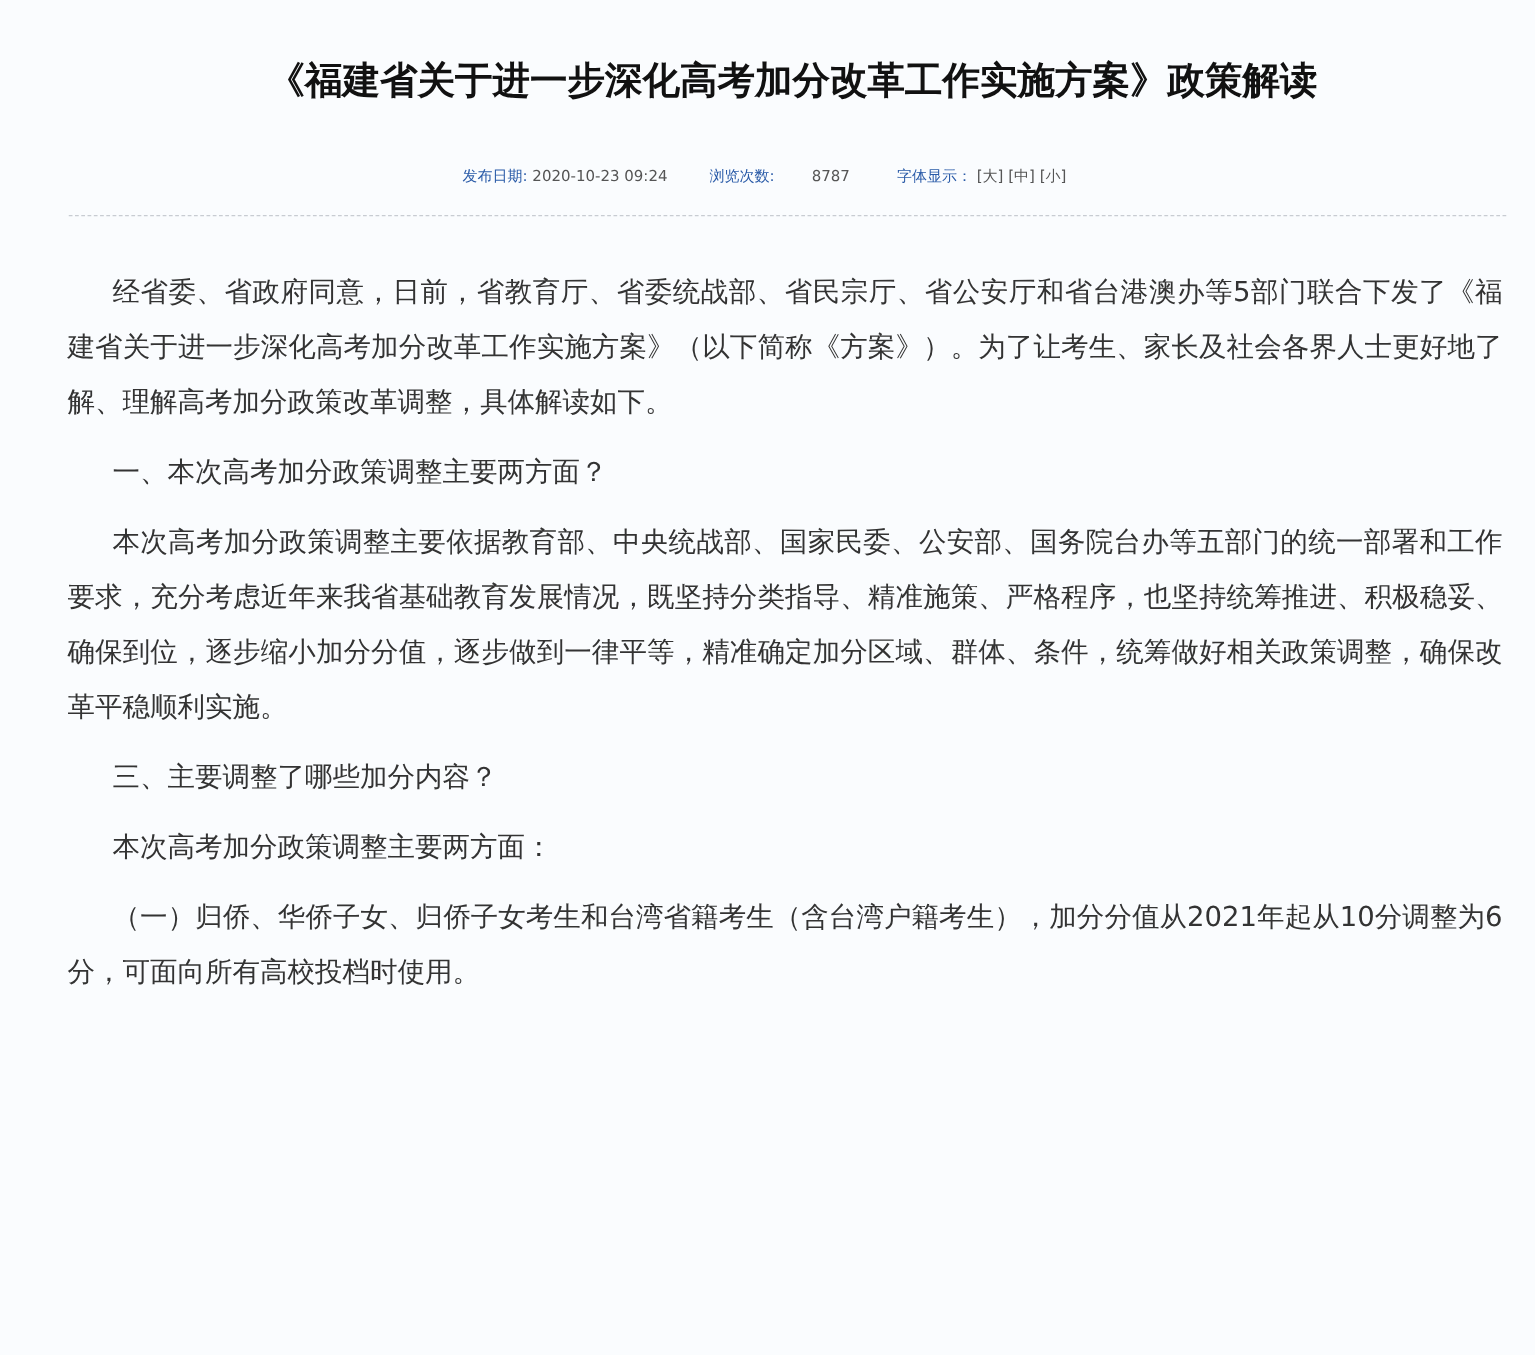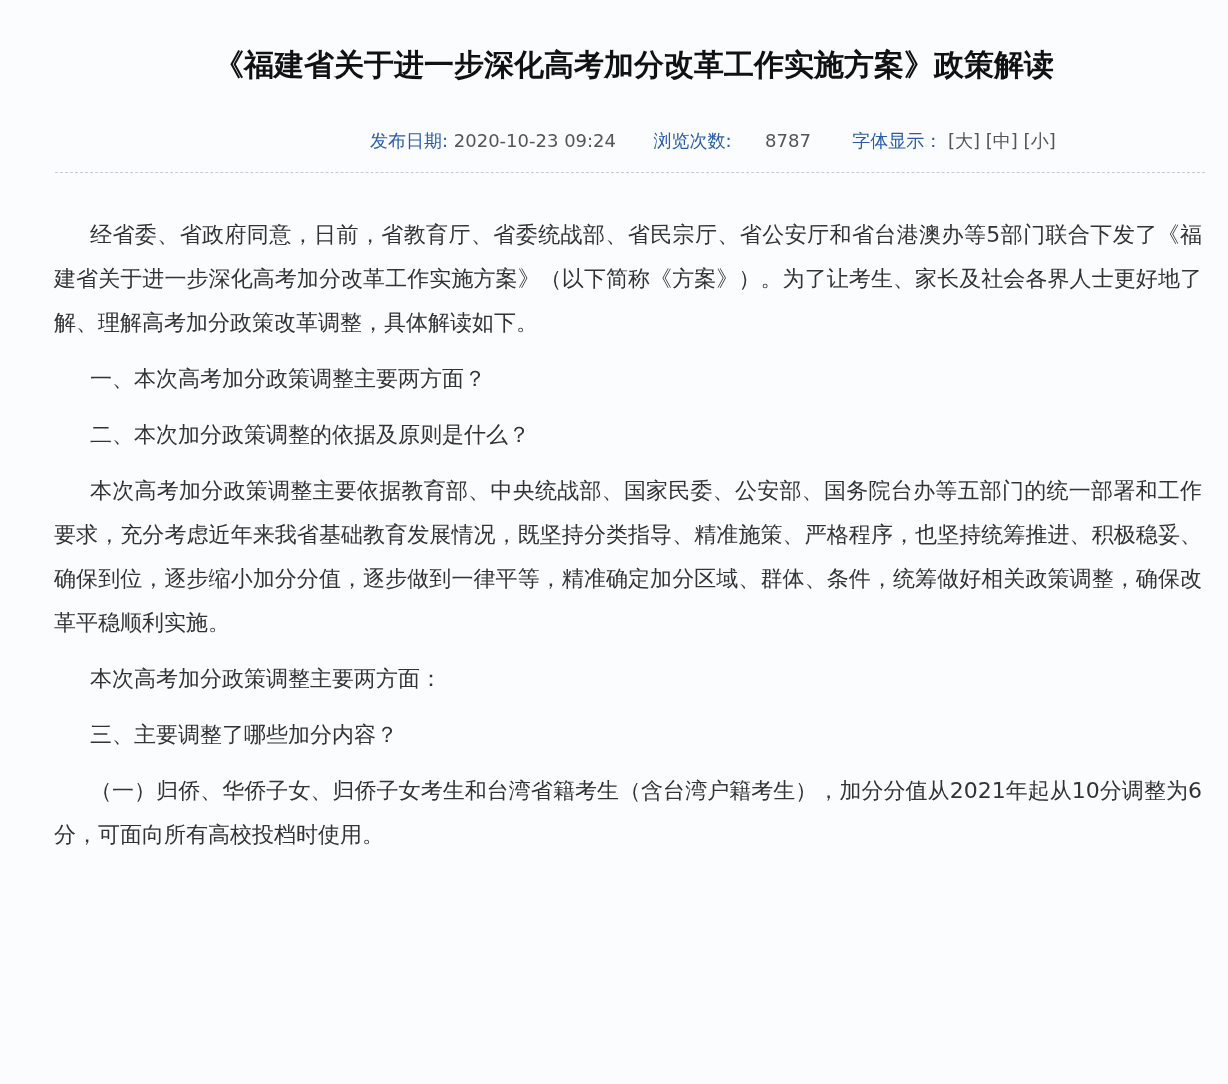--- a/index.html
+++ b/index.html
@@ -33,21 +33,21 @@
     color: #111111;
     letter-spacing: 0px;
     line-height: 46px;
     margin: 0;
   }
   .meta {
     position: absolute;
     top: 130px;
     left: 370px;
     height: 22px;
-    font-size: 18px;
+    font-size: 12px;
     line-height: 22px;
     color: #555555;
     white-space: nowrap;
   }
   .meta .lbl {
     color: #2a5ba8;
   }
   .meta .val {
     color: #555555;
   }
@@ -110,20 +110,19 @@
     <span class="size-btn">[大]</span>
     <span class="size-btn">[中]</span>
     <span class="size-btn">[小]</span>
   </div>
 
   <div class="divider"></div>
 
   <div class="body-text">
     <p class="para first">经省委、省政府同意，日前，省教育厅、省委统战部、省民宗厅、省公安厅和省台港澳办等5部门联合下发了《福建省关于进一步深化高考加分改革工作实施方案》（以下简称《方案》）。为了让考生、家长及社会各界人士更好地了解、理解高考加分政策改革调整，具体解读如下。</p>
     <p class="heading">一、本次高考加分政策调整主要两方面？</p>
-    <p class="heading">二、本次加分政策调整的依据及原则是什么？</p>
     <p class="para">本次高考加分政策调整主要依据教育部、中央统战部、国家民委、公安部、国务院台办等五部门的统一部署和工作要求，充分考虑近年来我省基础教育发展情况，既坚持分类指导、精准施策、严格程序，也坚持统筹推进、积极稳妥、确保到位，逐步缩小加分分值，逐步做到一律平等，精准确定加分区域、群体、条件，统筹做好相关政策调整，确保改革平稳顺利实施。</p>
+    <p class="heading">三、主要调整了哪些加分内容？</p>
     <p class="heading">本次高考加分政策调整主要两方面：</p>
-    <p class="heading">三、主要调整了哪些加分内容？</p>
     <p class="para">（一）归侨、华侨子女、归侨子女考生和台湾省籍考生（含台湾户籍考生），加分分值从2021年起从10分调整为6分，可面向所有高校投档时使用。</p>
   </div>
 
 </div>
 
 </body></html>

